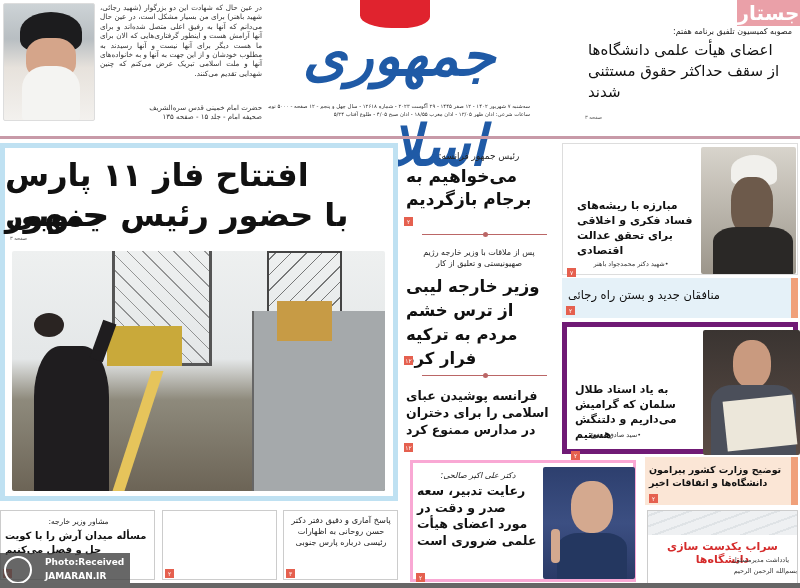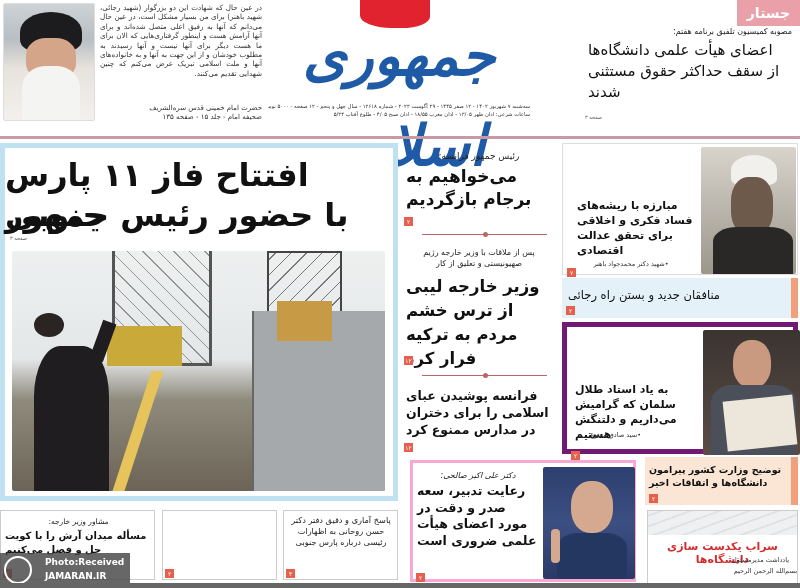--- a/index.html
+++ b/index.html
@@ -27,21 +27,21 @@
 </div>
 
 <div class="abs" style="left:268px;top:0;width:262px;height:100px;">
   <div class="abs" style="left:92px;top:0;width:70px;height:28px;background:#e0232e;border-radius:0 0 40% 45%"></div>
   <div class="abs" style="left:0;top:10px;width:262px;text-align:center;font-family:'DejaVu Serif',serif;font-weight:bold;font-style:italic;font-size:56px;color:#1f5aa6;line-height:90px;letter-spacing:-1px">جمهوری اسلامی</div>
 </div>
 <div class="abs" style="left:268px;top:103px;width:262px;font-size:5.3px;text-align:center;color:#333;white-space:nowrap;overflow:hidden">سه‌شنبه ۷ شهریور ۱۴۰۲ - ۱۲ صفر ۱۴۴۵ - ۲۹ آگوست ۲۰۲۳ - شماره ۱۲۶۱۸ - سال چهل و پنجم - ۱۲ صفحه - ۵۰۰۰ تومان</div>
 <div class="abs" style="left:268px;top:111px;width:262px;font-size:5.3px;text-align:right;color:#333;white-space:nowrap;overflow:hidden">ساعات شرعی: اذان ظهر ۱۳/۰۵ - اذان مغرب ۱۸/۵۵ - اذان صبح ۴/۰۵ - طلوع آفتاب ۵/۳۴</div>
 
 <div class="abs" style="left:535px;top:0;width:265px;height:125px;">
-  <div class="abs" style="right:0;top:0;width:63px;height:26px;background:#eaa0a8;color:#fff;font-weight:bold;font-size:14px;text-align:center;line-height:26px">جستار</div>
+  <div class="abs" style="right:0;top:0;width:63px;height:26px;background:#eaa0a8;color:#fff;font-weight:bold;font-size:20px;text-align:center;line-height:26px">جستار</div>
   <div class="abs" style="right:8px;top:27px;width:220px;font-size:8px;color:#222">مصوبه کمیسیون تلفیق برنامه هفتم:</div>
   <div class="abs hl" style="right:12px;top:40px;width:200px;font-size:15px;line-height:21px;font-weight:normal;color:#111">اعضای هیأت علمی دانشگاه‌ها از سقف حداکثر حقوق مستثنی شدند</div>
   <div class="abs" style="right:198px;top:114px;font-size:5px;color:#555">صفحه ۳</div>
 </div>
 
 <div class="abs" style="left:0;top:136px;width:800px;height:3px;background:#c89aa8"></div>
 
 <div class="abs" style="left:0;top:143px;width:398px;height:358px;background:#bfe1f2;padding:5px;">
   <div class="abs" style="left:5px;top:5px;width:388px;height:348px;background:#fff"></div>
   <div class="abs hl" style="left:5px;top:12px;width:388px;font-size:32px;line-height:40px;font-weight:900">افتتاح فاز ۱۱ پارس جنوبی</div>

